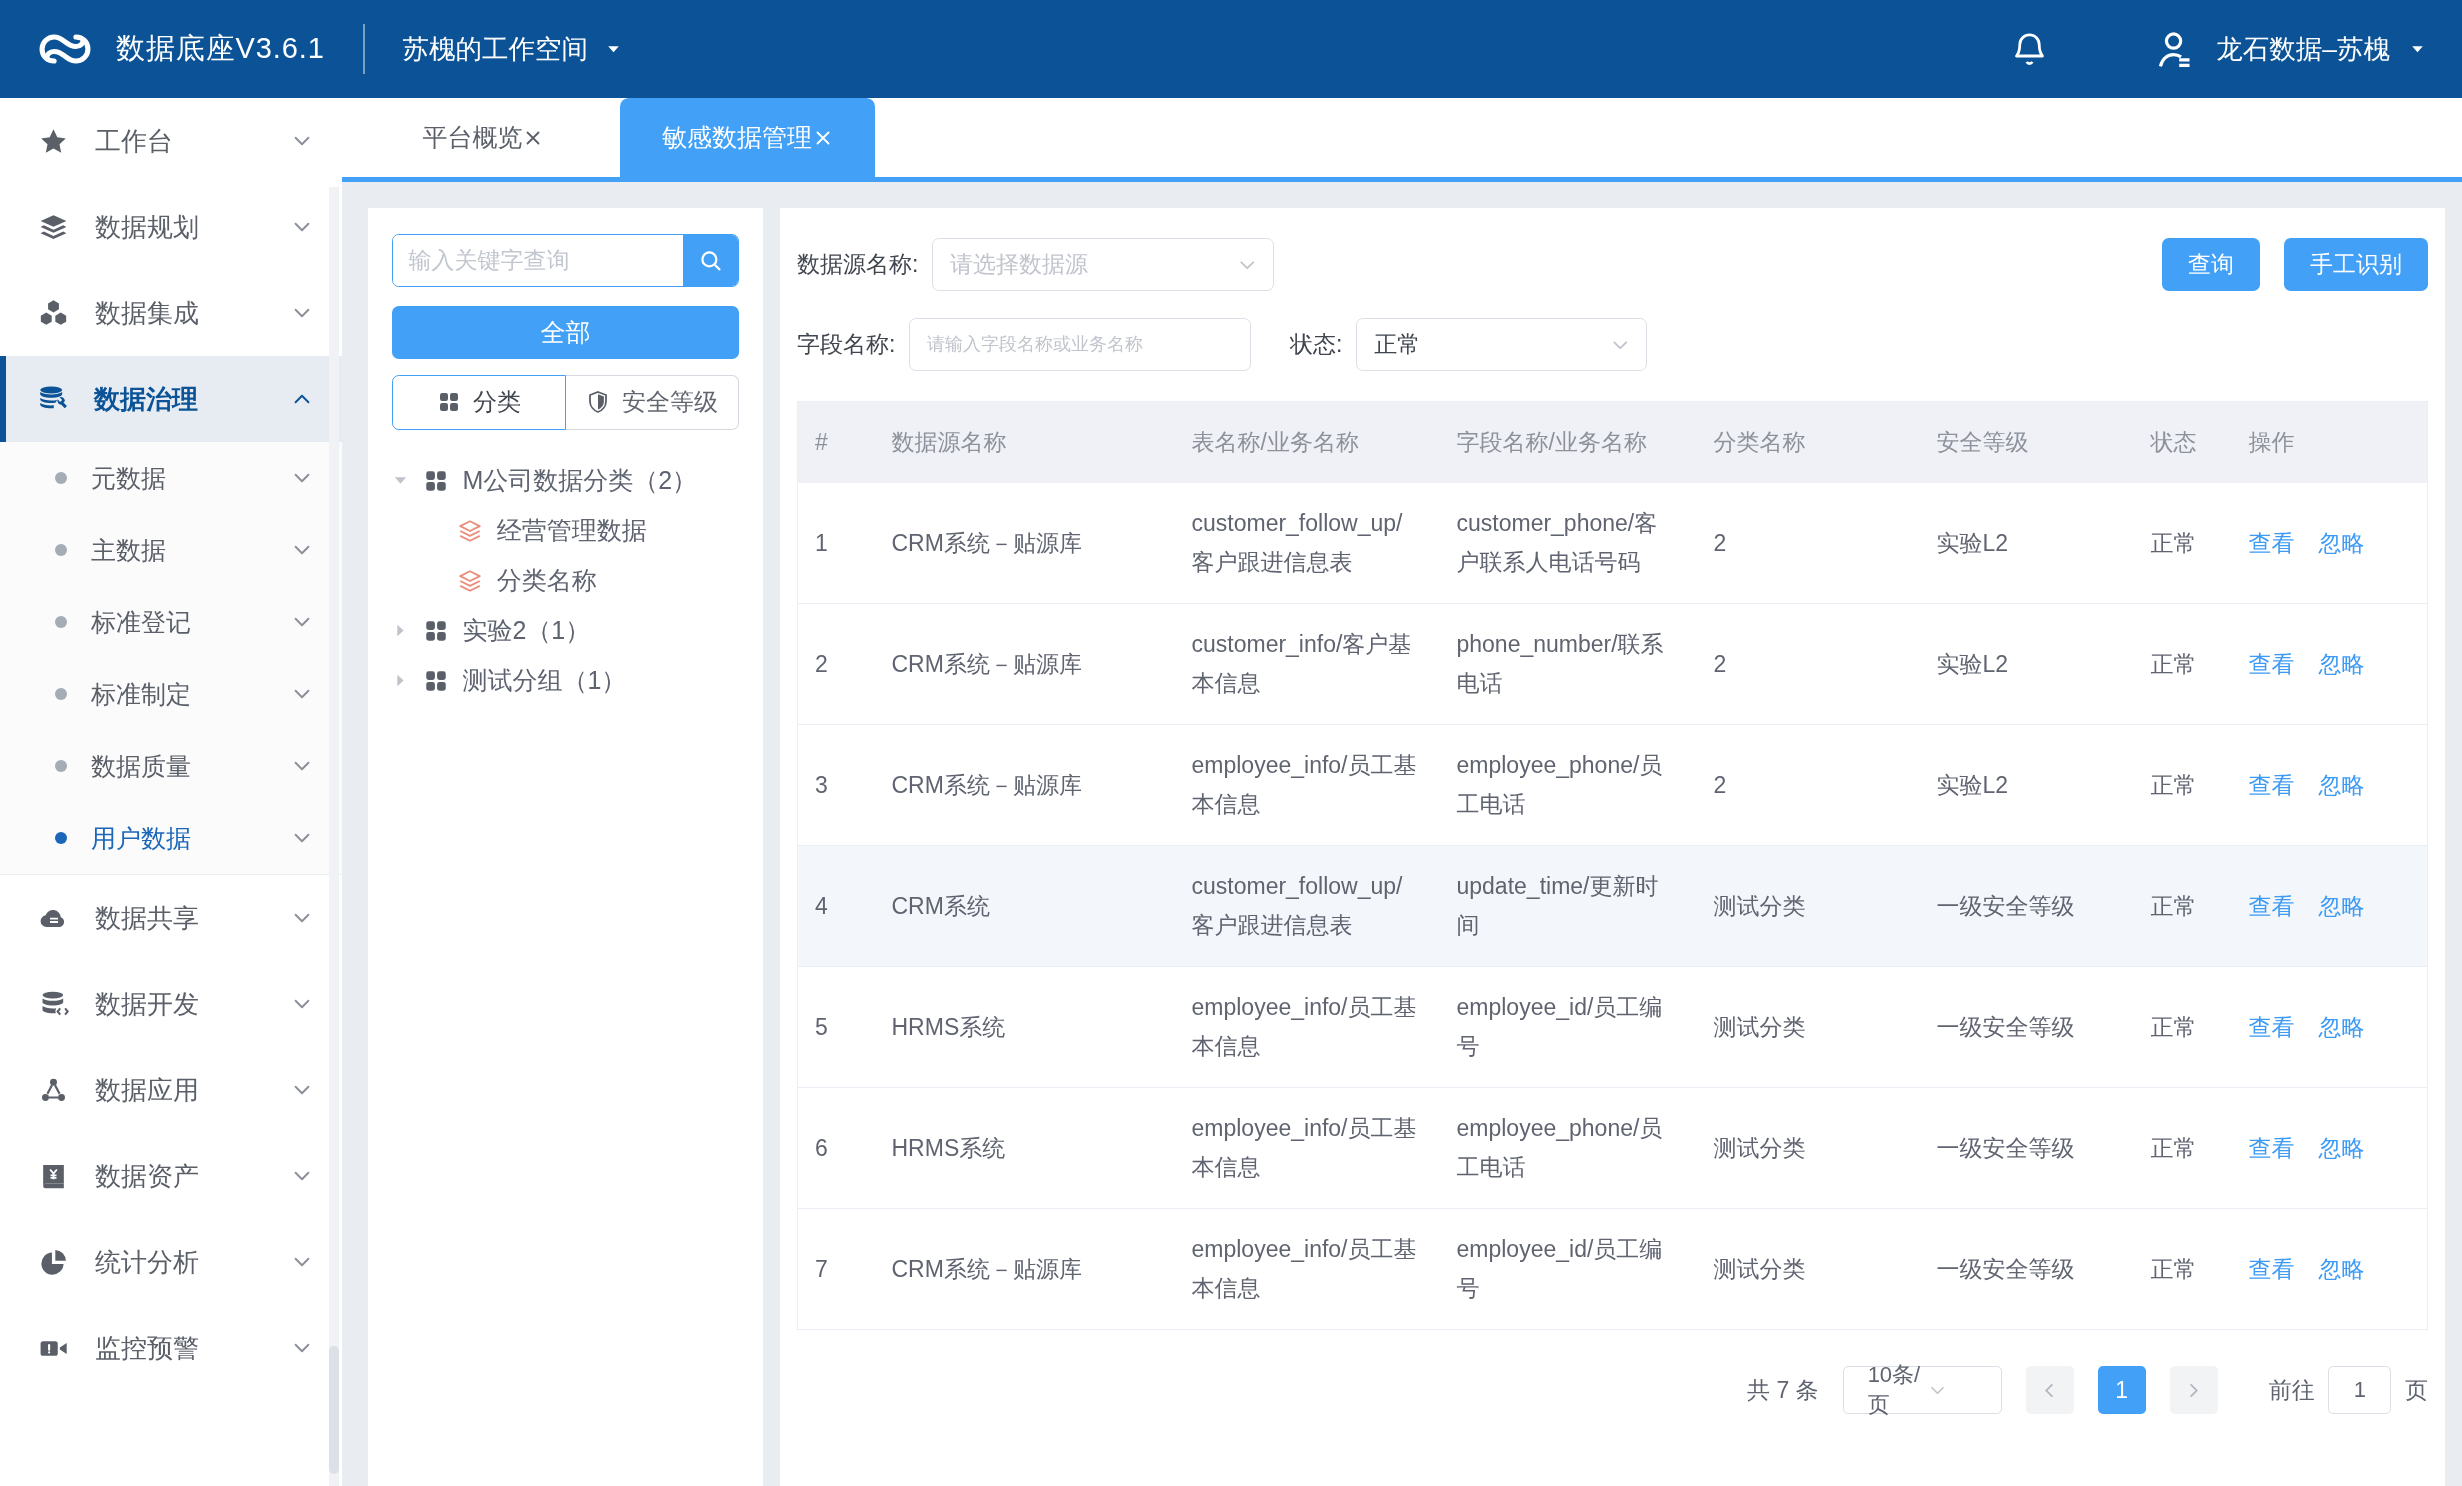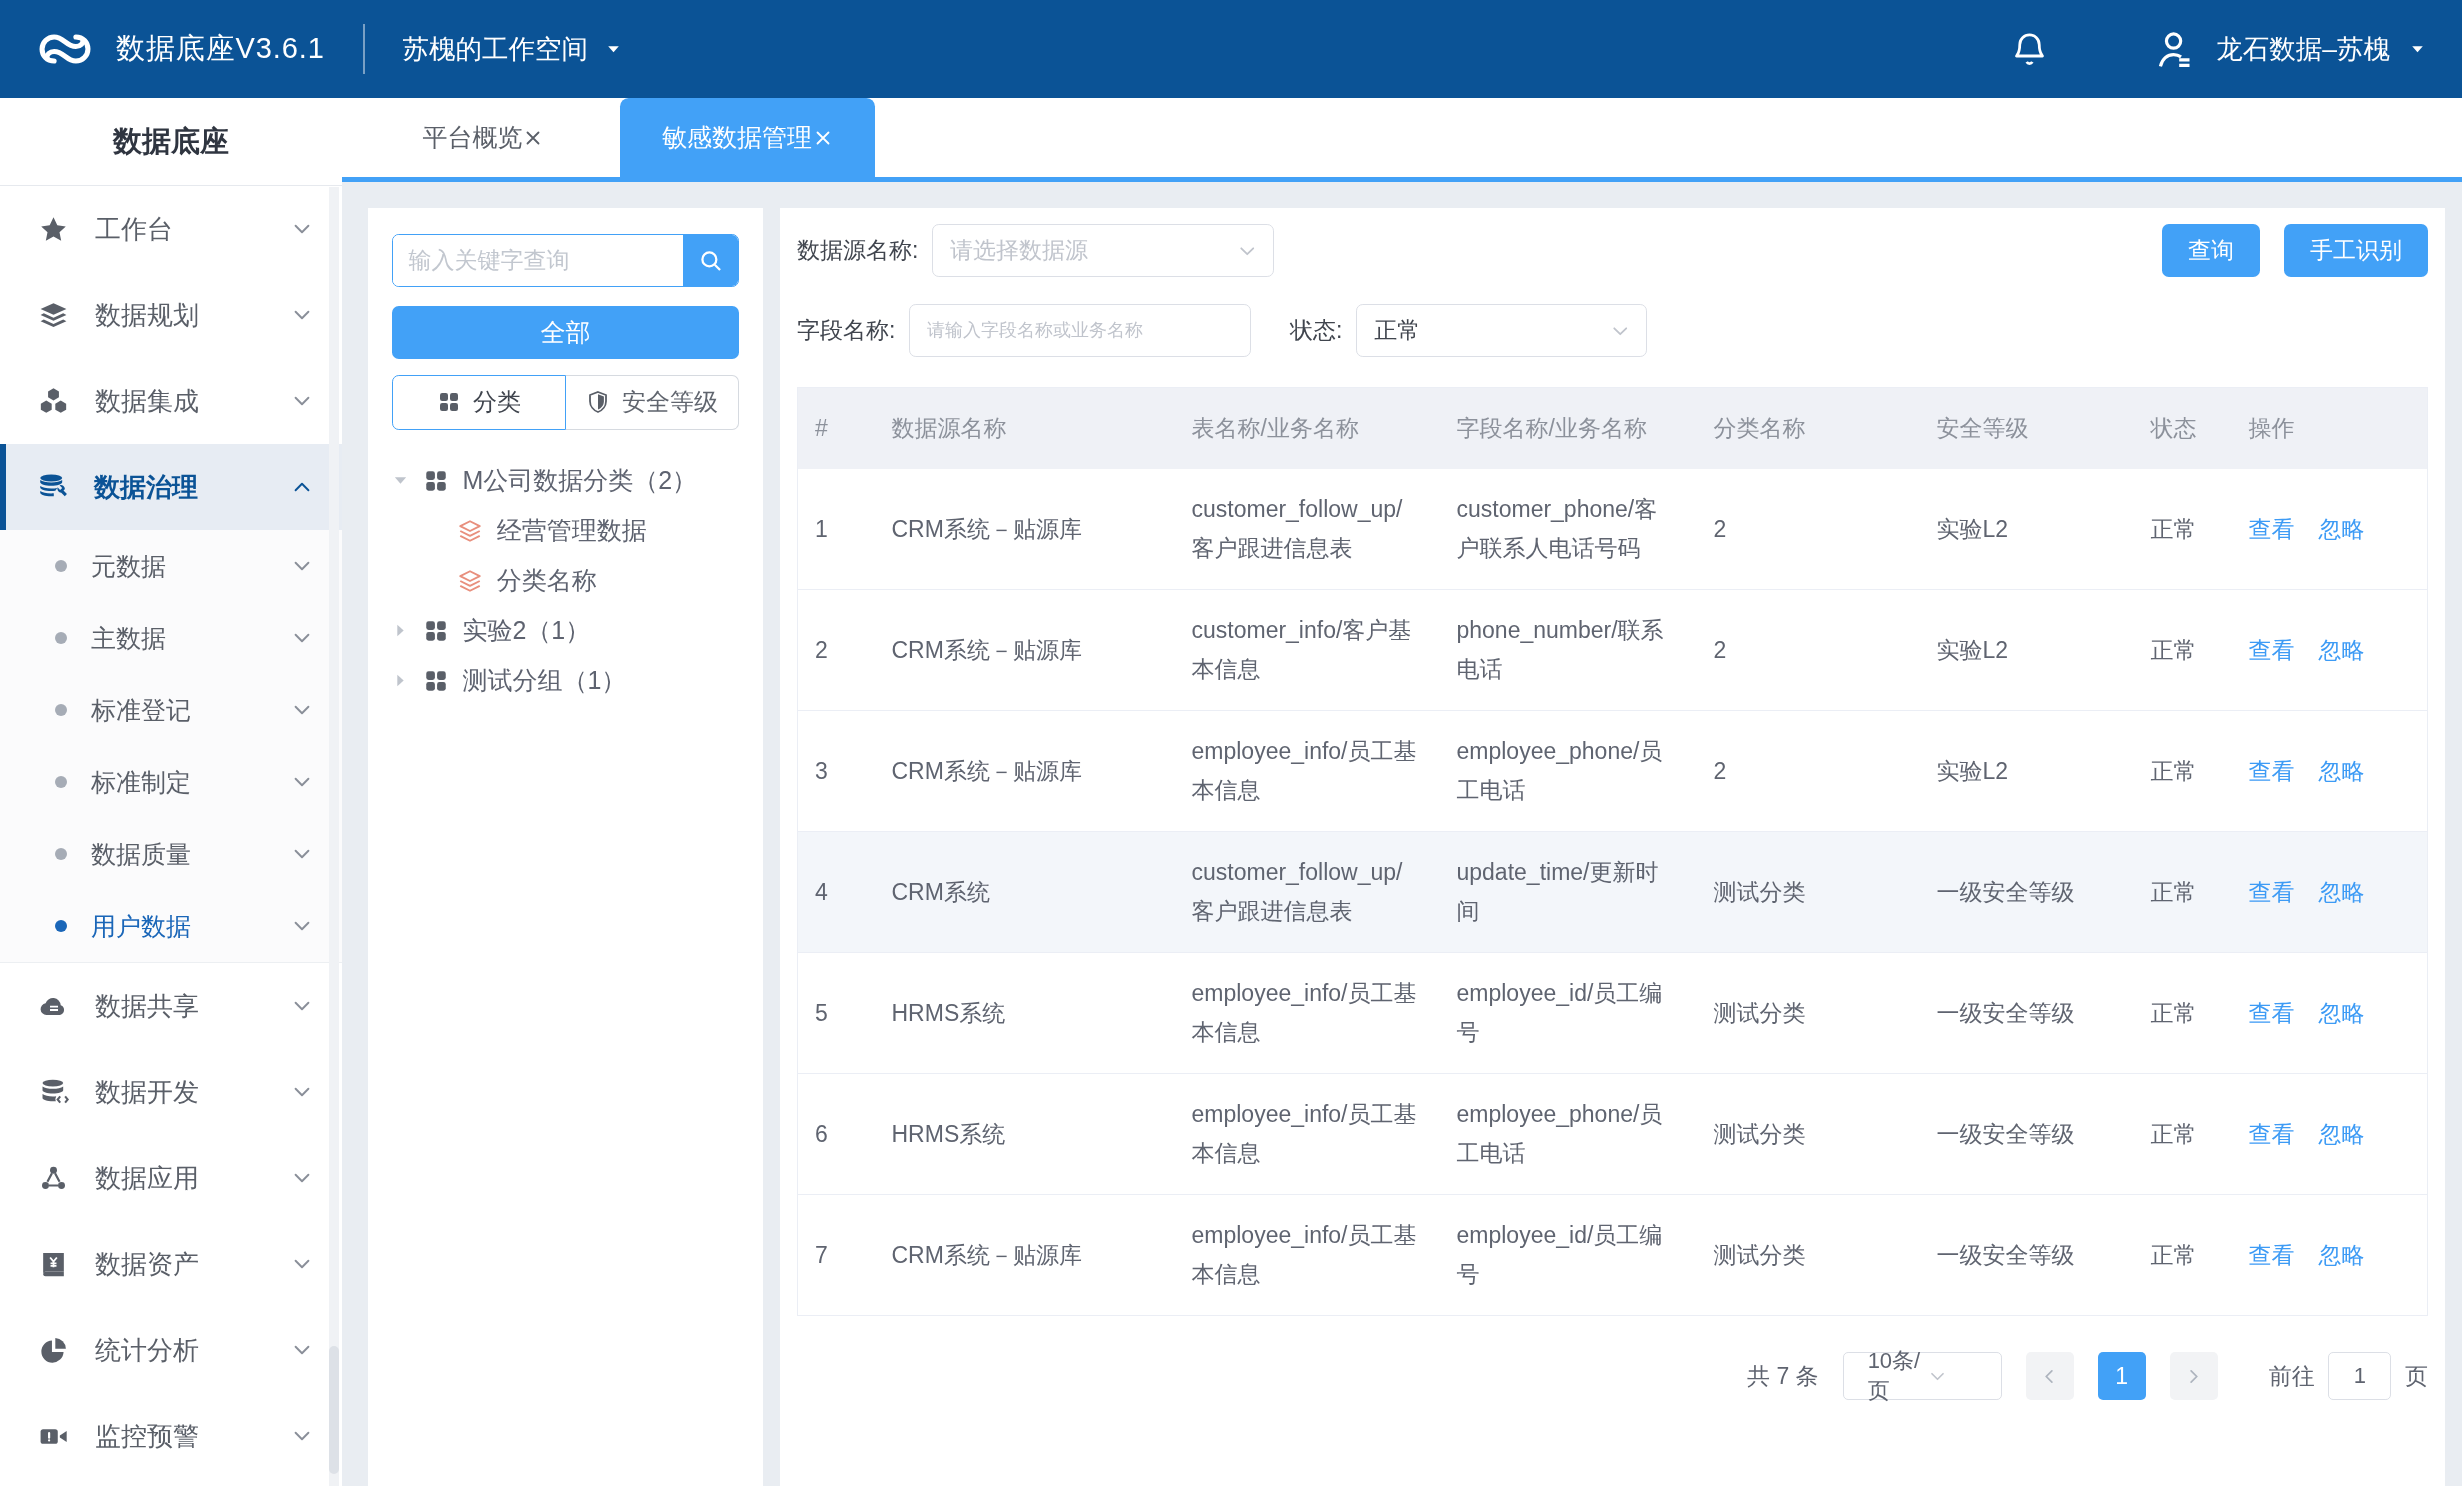--- a/index.html
+++ b/index.html
@@ -87,21 +87,21 @@
   .tree-row { height:50px; display:flex; align-items:center; cursor:pointer; }
   .tree-caret { width:17px; height:17px; color:#BFC4CC; margin-right:13.7px; flex:none;}
   .tree-caret svg { width:17px; height:17px; }
   .tree-node.expanded > .tree-row .tree-caret svg { transform:rotate(90deg); }
   .tree-ico { width:26px; height:26px; color:#5A5F68; margin-right:13.7px; flex:none;}
   .tree-ico svg { width:26px; height:26px; }
   .tree-ico.coral { color:#E88F7D; }
   .tree-child { height:50px; display:flex; align-items:center; padding-left:65px; cursor:pointer;}
 
   
-  .main-panel { position:absolute; left:438px; top:21.4px; right:17px; bottom:0; background:#fff; padding:16px 17px 0 17px; }
+  .main-panel { position:absolute; left:438px; top:21.4px; right:17px; bottom:0; background:#fff; padding:30px 17px 0 17px; }
   .frow { display:flex; align-items:center; height:53px; }
   .frow + .frow { margin-top:27px; }
   .fgroup { display:flex; align-items:center; }
   .fgroup + .fgroup { margin-left:39px; }
   .flabel { font-size:23px; color:#40454E; margin-right:13.7px; white-space:nowrap;}
   .sel { height:53px; border:0.9px solid #DCDFE6; border-radius:6.8px; background:#fff;
     display:flex; align-items:center; padding:0 15.4px 0 17px; cursor:pointer;}
   .sel .ph { font-size:23px; color:#C0C4CC; flex:1; }
   .sel .val { font-size:23px; color:#40454E; flex:1; }
   .sel .chev { width:20.5px; height:20.5px; color:#C0C4CC; }
@@ -182,21 +182,20 @@
       <span class="caret-solid">
           <svg viewBox="0 0 24 24" fill="currentColor">
             <path d="M4.5 7.5l7.5 8.5 7.5-8.5z"></path>
           </svg>
         </span>
     </span>
   </span>
 </div>
 
 <div class="sidebar">
-  <div class="sidebar-title">数据底座</div>
 
   <div>
 
       <div class="menu-item">
         <span class="mi-icon">
           <svg viewBox="0 0 24 24" fill="currentColor">
             <path d="M12 2.5l2.95 6.3 6.55.8-4.85 4.55 1.3 6.55L12 17.4l-5.95 3.3 1.3-6.55L2.5 9.6l6.55-.8z"></path>
           </svg>
         </span>
         <span class="mi-label">工作台</span>

